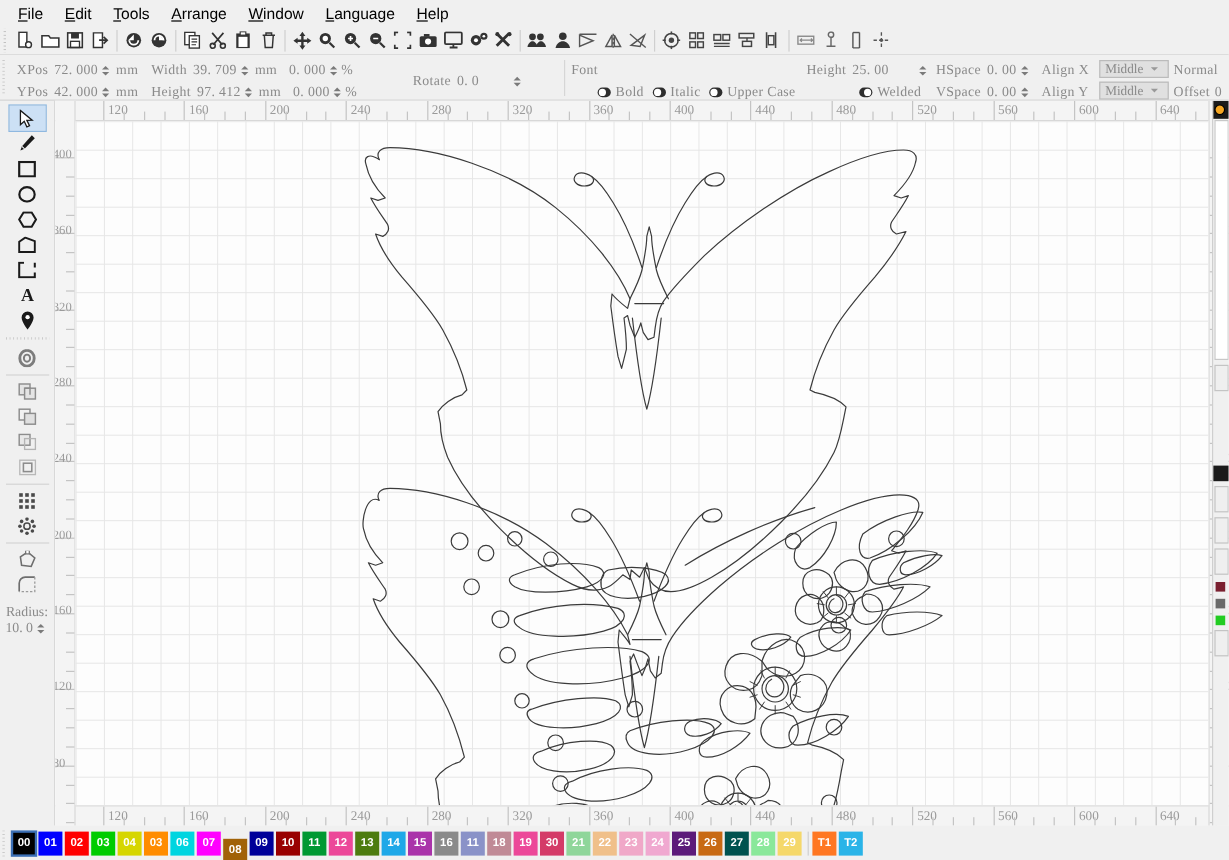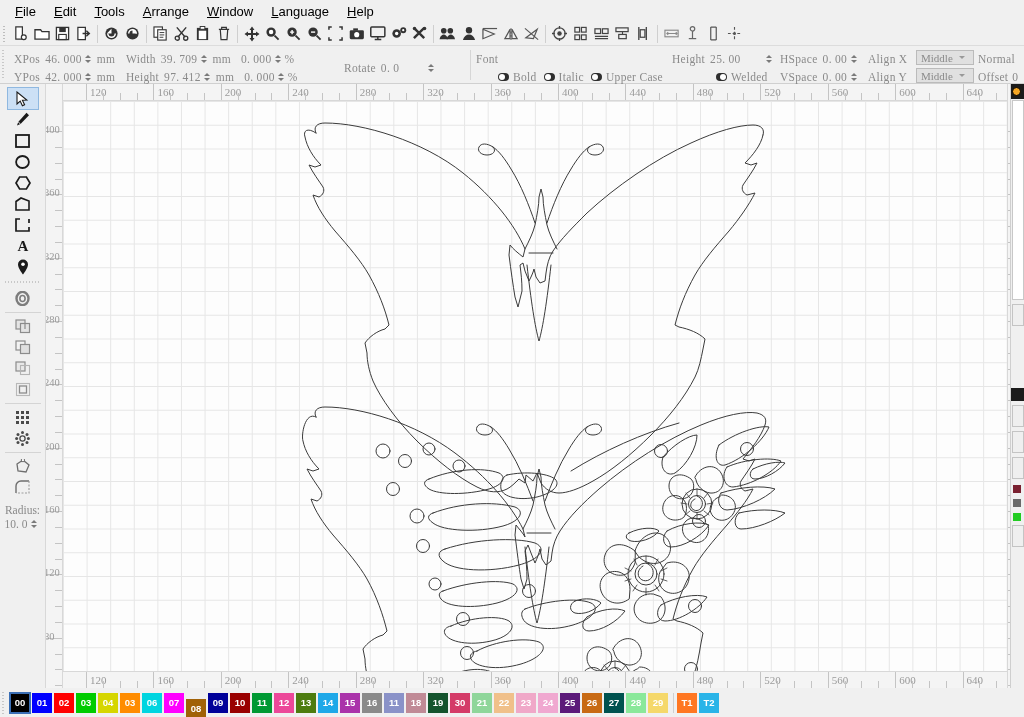--- a/index.html
+++ b/index.html
@@ -475,21 +475,21 @@
         <circle cx="8" cy="8" r="1.6" fill="#555"></circle>
       </svg>
   </div>
 </div>
 
 <div id="propbar">
   <div class="pgrip"></div>
 
   <div class="prow" style="left:14px; top:4px;">
     <span class="plabel">XPos</span>
-    <span class="plabel" style="margin-left:5px">46. 000</span>
+    <span class="plabel" style="margin-left:5px">72. 000</span>
     <span class="spin">
         <i class="up"></i>
         <i class="dn"></i>
       </span>
     <span class="plabel unit">mm</span>
   </div>
   <div class="prow" style="left:126px; top:4px;">
     <span class="plabel">Width</span>
     <span class="plabel" style="margin-left:5px">39. 709</span>
     <span class="spin">
@@ -1350,21 +1350,21 @@
     <div class="swatch" style="background: rgb(0, 0, 153); color: rgb(255, 255, 255);">09</div>
     <div class="swatch" style="background: rgb(153, 0, 0); color: rgb(255, 255, 255);">10</div>
     <div class="swatch" style="background: rgb(0, 153, 51); color: rgb(255, 255, 255);">11</div>
     <div class="swatch" style="background: #ec4899; color: rgb(255, 255, 255);">12</div>
     <div class="swatch" style="background: #4d7c0f; color: rgb(255, 255, 255);">13</div>
     <div class="swatch" style="background: rgb(30, 168, 232); color: rgb(255, 255, 255);">14</div>
     <div class="swatch" style="background: rgb(170, 51, 170); color: rgb(255, 255, 255);">15</div>
     <div class="swatch" style="background: rgb(138, 138, 138); color: rgb(255, 255, 255);">16</div>
     <div class="swatch" style="background: rgb(138, 146, 200); color: rgb(255, 255, 255);">11</div>
     <div class="swatch" style="background: rgb(192, 138, 150); color: rgb(255, 255, 255);">18</div>
-    <div class="swatch" style="background: #14532d; color: rgb(255, 255, 255);">19</div>
+    <div class="swatch" style="background: #ec4899; color: rgb(255, 255, 255);">19</div>
     <div class="swatch" style="background: rgb(212, 59, 104); color: rgb(255, 255, 255);">30</div>
     <div class="swatch" style="background: rgb(143, 214, 154); color: rgb(255, 255, 255);">21</div>
     <div class="swatch" style="background: rgb(240, 192, 138); color: rgb(255, 255, 255);">22</div>
     <div class="swatch" style="background: rgb(240, 168, 200); color: rgb(255, 255, 255);">23</div>
     <div class="swatch" style="background: rgb(240, 168, 208); color: rgb(255, 255, 255);">24</div>
     <div class="swatch" style="background: rgb(92, 26, 122); color: rgb(255, 255, 255);">25</div>
     <div class="swatch" style="background: rgb(200, 106, 20); color: rgb(255, 255, 255);">26</div>
     <div class="swatch" style="background: rgb(0, 82, 79); color: rgb(255, 255, 255);">27</div>
     <div class="swatch" style="background: rgb(138, 232, 154); color: rgb(255, 255, 255);">28</div>
     <div class="swatch" style="background: rgb(245, 216, 106); color: rgb(255, 255, 255);">29</div>

